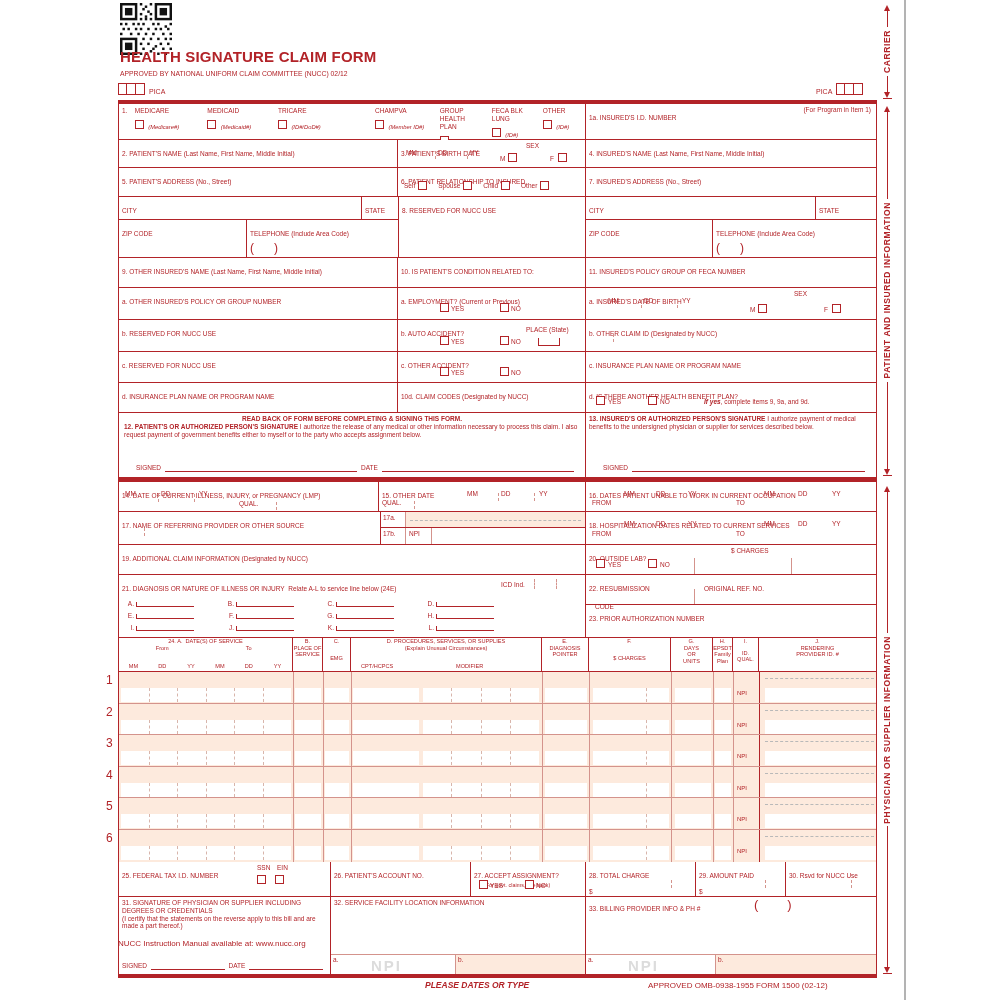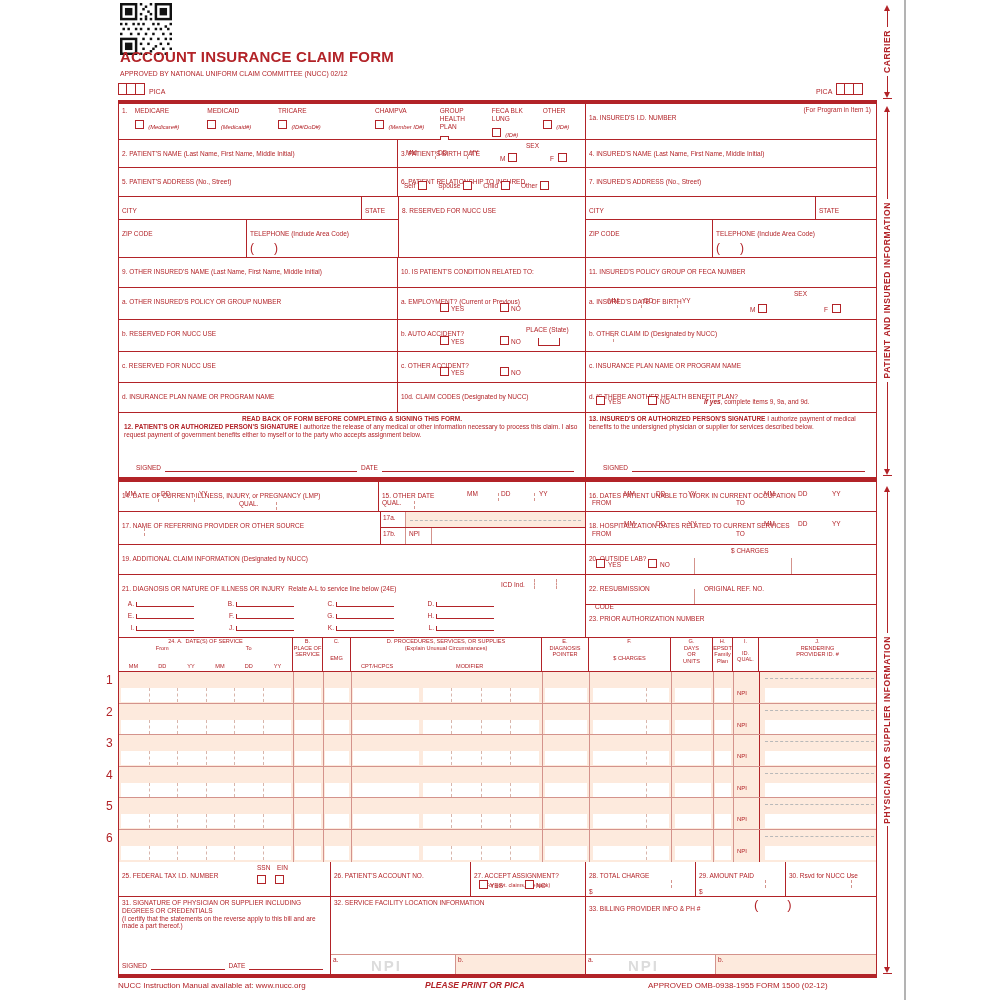--- a/index.html
+++ b/index.html
@@ -114,21 +114,21 @@
       <rect x="17" y="18" width="1" height="1"></rect>
   <rect x="20" y="18" width="1" height="1"></rect>
       <rect x="8" y="20" width="1" height="1"></rect>
       <rect x="10" y="20" width="1" height="1"></rect>
   <rect x="12" y="19" width="1" height="1"></rect>
       <rect x="15" y="20" width="1" height="1"></rect>
       <rect x="18" y="20" width="1" height="1"></rect>
  </g>
 </svg>
 
-<div class="abs b" style="left:120px;top:48px;font-size:15px;letter-spacing:.2px">ACCOUNT INSURANCE CLAIM FORM</div>
+<div class="abs b" style="left:120px;top:48px;font-size:15px;letter-spacing:.2px">HEALTH SIGNATURE CLAIM FORM</div>
 <div class="abs" style="left:120px;top:70px;font-size:6.8px">APPROVED BY NATIONAL UNIFORM CLAIM COMMITTEE (NUCC) 02/12</div>
 
 <div class="abs" style="left:118px;top:83px;display:flex;align-items:flex-end;gap:4px">
   <span style="display:flex">
       <span class="pbox"></span>
       <span class="pbox"></span>
       <span class="pbox"></span>
     </span>
   <span style="font-size:7px">PICA</span>
 </div>
@@ -842,15 +842,15 @@
 <div class="marg" style="top:486px;height:488px">
   <span class="arr-u"></span>
   <span class="stem"></span>
   <span class="vtext">PHYSICIAN OR SUPPLIER INFORMATION</span>
   <span class="stem"></span>
   <span class="arr-d"></span>
   <span class="endbar"></span>
 </div>
 <div class="abs" style="left:904px;top:0;width:1.5px;height:1000px;background:var(--gray)"></div>
 
-<div class="abs" style="left:118px;top:981px;font-size:8px">NUCC Instruction Manual available at: www.nucc.org</div>
-<div class="abs b" style="left:425px;top:980px;font-size:8.5px;font-style:italic">PLEASE PRINT OR PICA</div>
+<div class="abs" style="left:118px;top:939px;font-size:8px">NUCC Instruction Manual available at: www.nucc.org</div>
+<div class="abs b" style="left:425px;top:980px;font-size:8.5px;font-style:italic">PLEASE DATES OR TYPE</div>
 <div class="abs" style="left:648px;top:981px;font-size:8px">APPROVED OMB-0938-1955 FORM 1500 (02-12)</div>
 
 </body></html>

